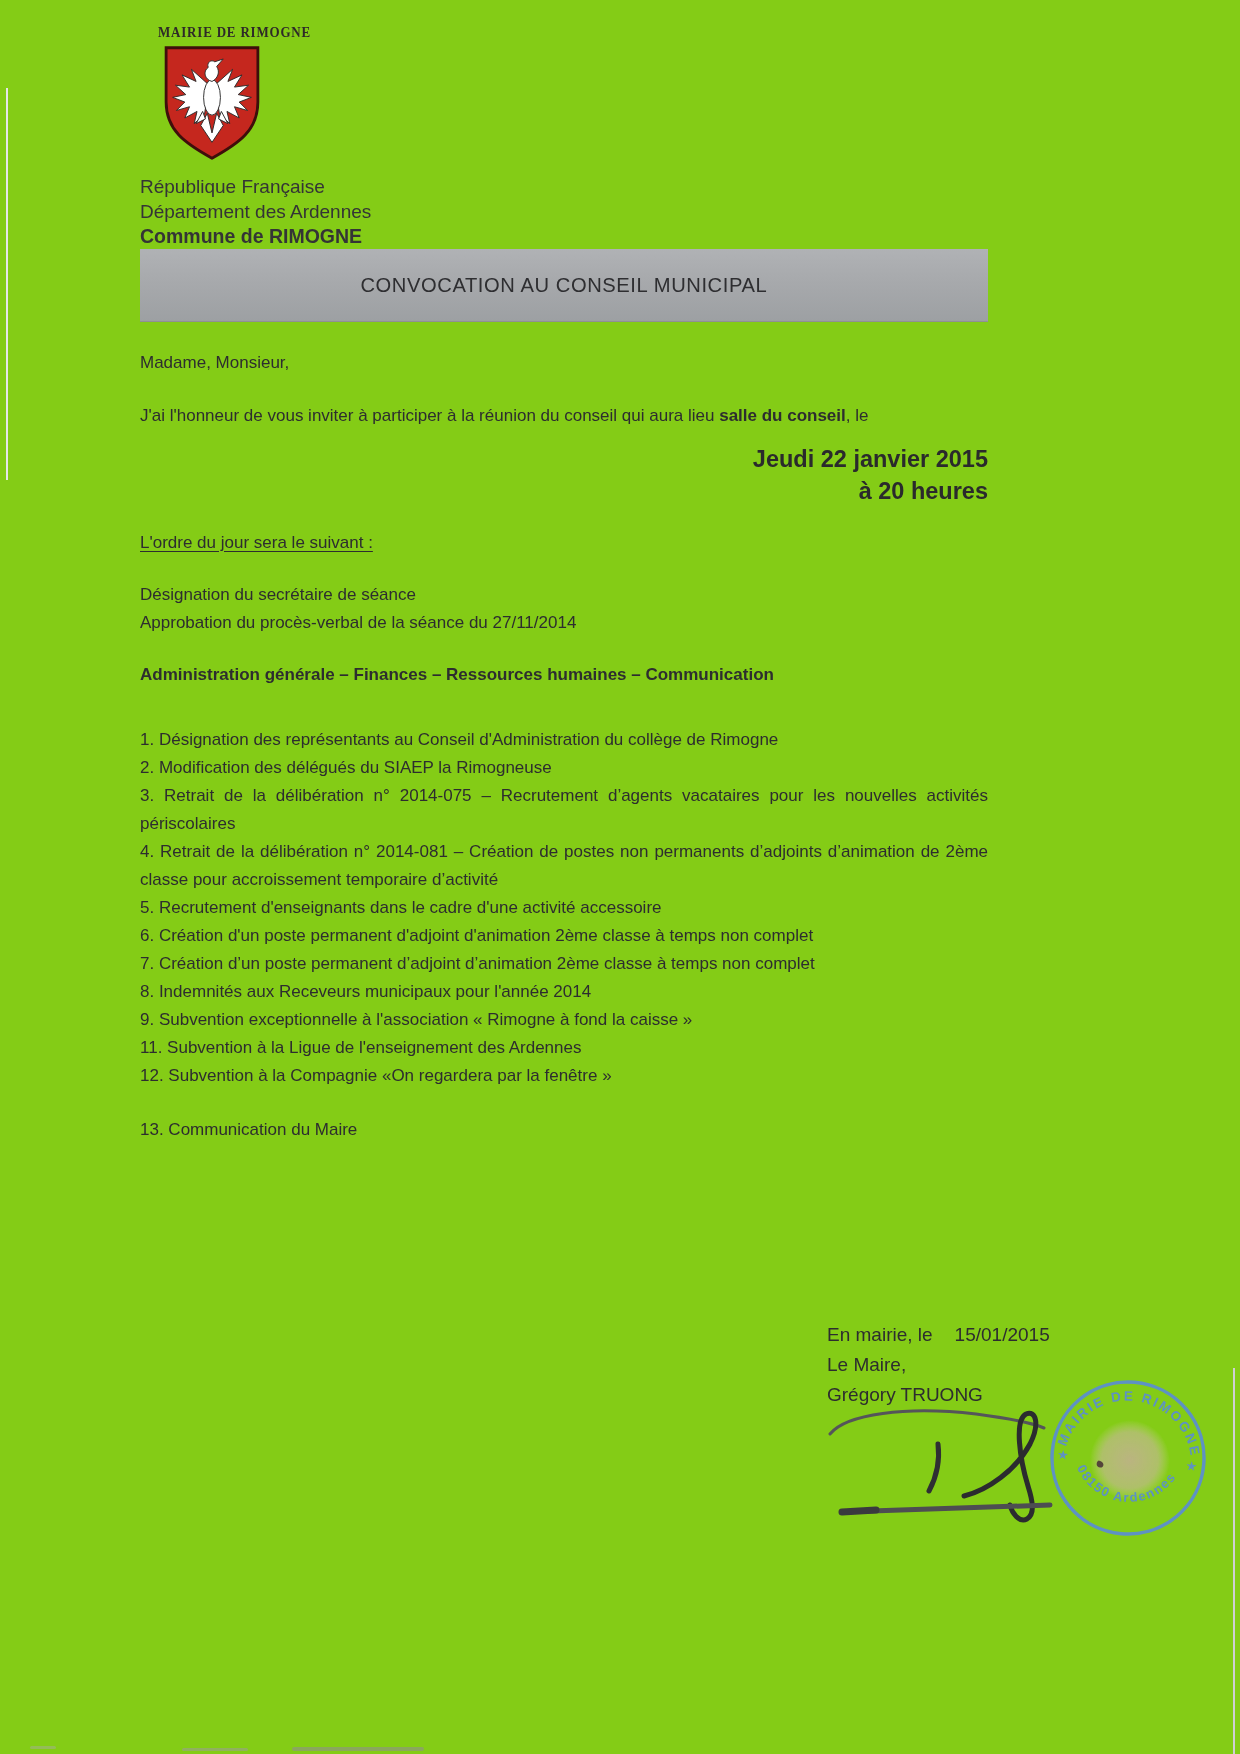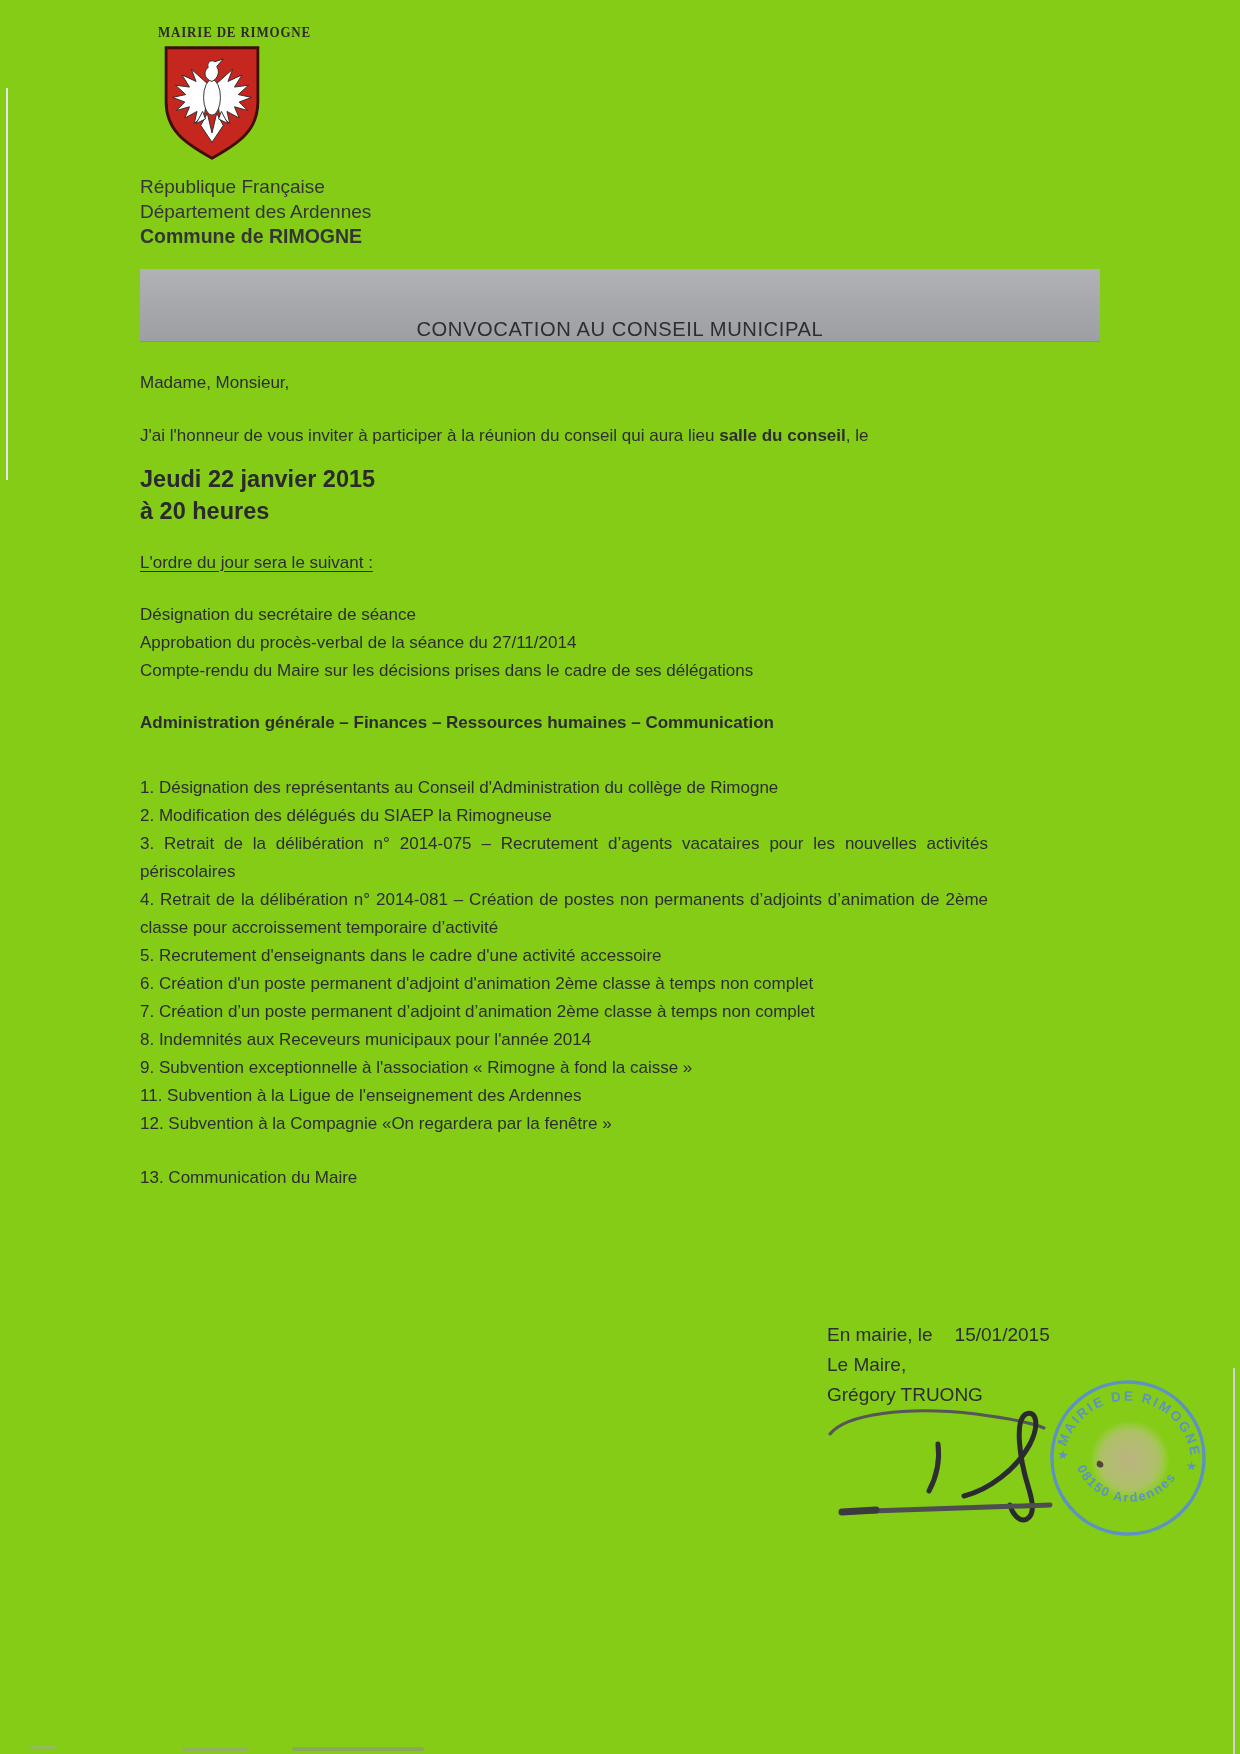--- a/index.html
+++ b/index.html
@@ -25,37 +25,36 @@
     font-size:13px;font-weight:bold;letter-spacing:.8px;
     color:#2e2a28;transform:scaleY(1.08);transform-origin:left top;
     font-family:"Liberation Serif",serif;
   }
   .crest{margin:4px 0 0 20px;display:block;}
 
   .org-lines{margin-top:12px;font-size:19px;line-height:25px;color:#343436;}
   .org-commune{font-weight:bold;font-size:19.5px;}
 
   .banner{
-    margin-top:20px;
-    width:960px;height:72px;
+    width:848px;height:72px;
     background:linear-gradient(180deg,#b0b2b5 0%,#a7a9ac 45%,#9da0a3 100%);
-    display:flex;align-items:flex-end;justify-content:center;
+    display:flex;align-items:center;justify-content:center;
     box-shadow:0 1px 0 #8f9194;
   }
   .banner-title{
     font-size:21px;color:#2e2e31;letter-spacing:.6px;
     transform:scaleX(.96);font-weight:normal;
   }
 
   .body-text{font-size:17px;line-height:28px;color:#2d2d2f;}
   .salutation{margin-top:28px;}
   .intro{margin-top:25px;width:848px;}
   .bold{font-weight:bold;}
 
-  .date-heading{margin-top:13px;text-align:left;font-weight:bold;font-size:23.5px;line-height:32px;color:#2a2a2c;}
+  .date-heading{margin-top:13px;text-align:right;font-weight:bold;font-size:23.5px;line-height:32px;color:#2a2a2c;}
 
   .order-heading{margin-top:22px;text-decoration:underline;text-underline-offset:3px;}
 
   .preamble{margin-top:24px;}
   .preamble div{line-height:28px;}
 
   .section-title{margin-top:24px;font-weight:bold;}
 
   .items{margin-top:37px;width:848px;}
   .items div{line-height:28px;}
@@ -120,21 +119,20 @@
     <div class="date-heading">
       <div>Jeudi 22 janvier 2015</div>
       <div>à 20 heures</div>
     </div>
 
     <div class="body-text order-heading">L'ordre du jour sera le suivant :</div>
 
     <div class="body-text preamble">
       <div>Désignation du secrétaire de séance</div>
       <div>Approbation du procès-verbal de la séance du 27/11/2014</div>
-      <div>Compte-rendu du Maire sur les décisions prises dans le cadre de ses délégations</div>
     </div>
 
     <div class="body-text section-title">Administration générale – Finances – Ressources humaines – Communication</div>
 
     <div class="body-text items">
       <div>1. Désignation des représentants au Conseil d'Administration du collège de Rimogne</div>
       <div>2. Modification des délégués du SIAEP la Rimogneuse</div>
       <div class="justify">3. Retrait de la délibération n° 2014-075 – Recrutement d’agents vacataires pour les nouvelles activités périscolaires</div>
       <div class="justify">4. Retrait de la délibération n° 2014-081 – Création de postes non permanents d’adjoints d’animation de 2ème classe pour accroissement temporaire d’activité</div>
       <div>5. Recrutement d'enseignants dans le cadre d'une activité accessoire</div>

